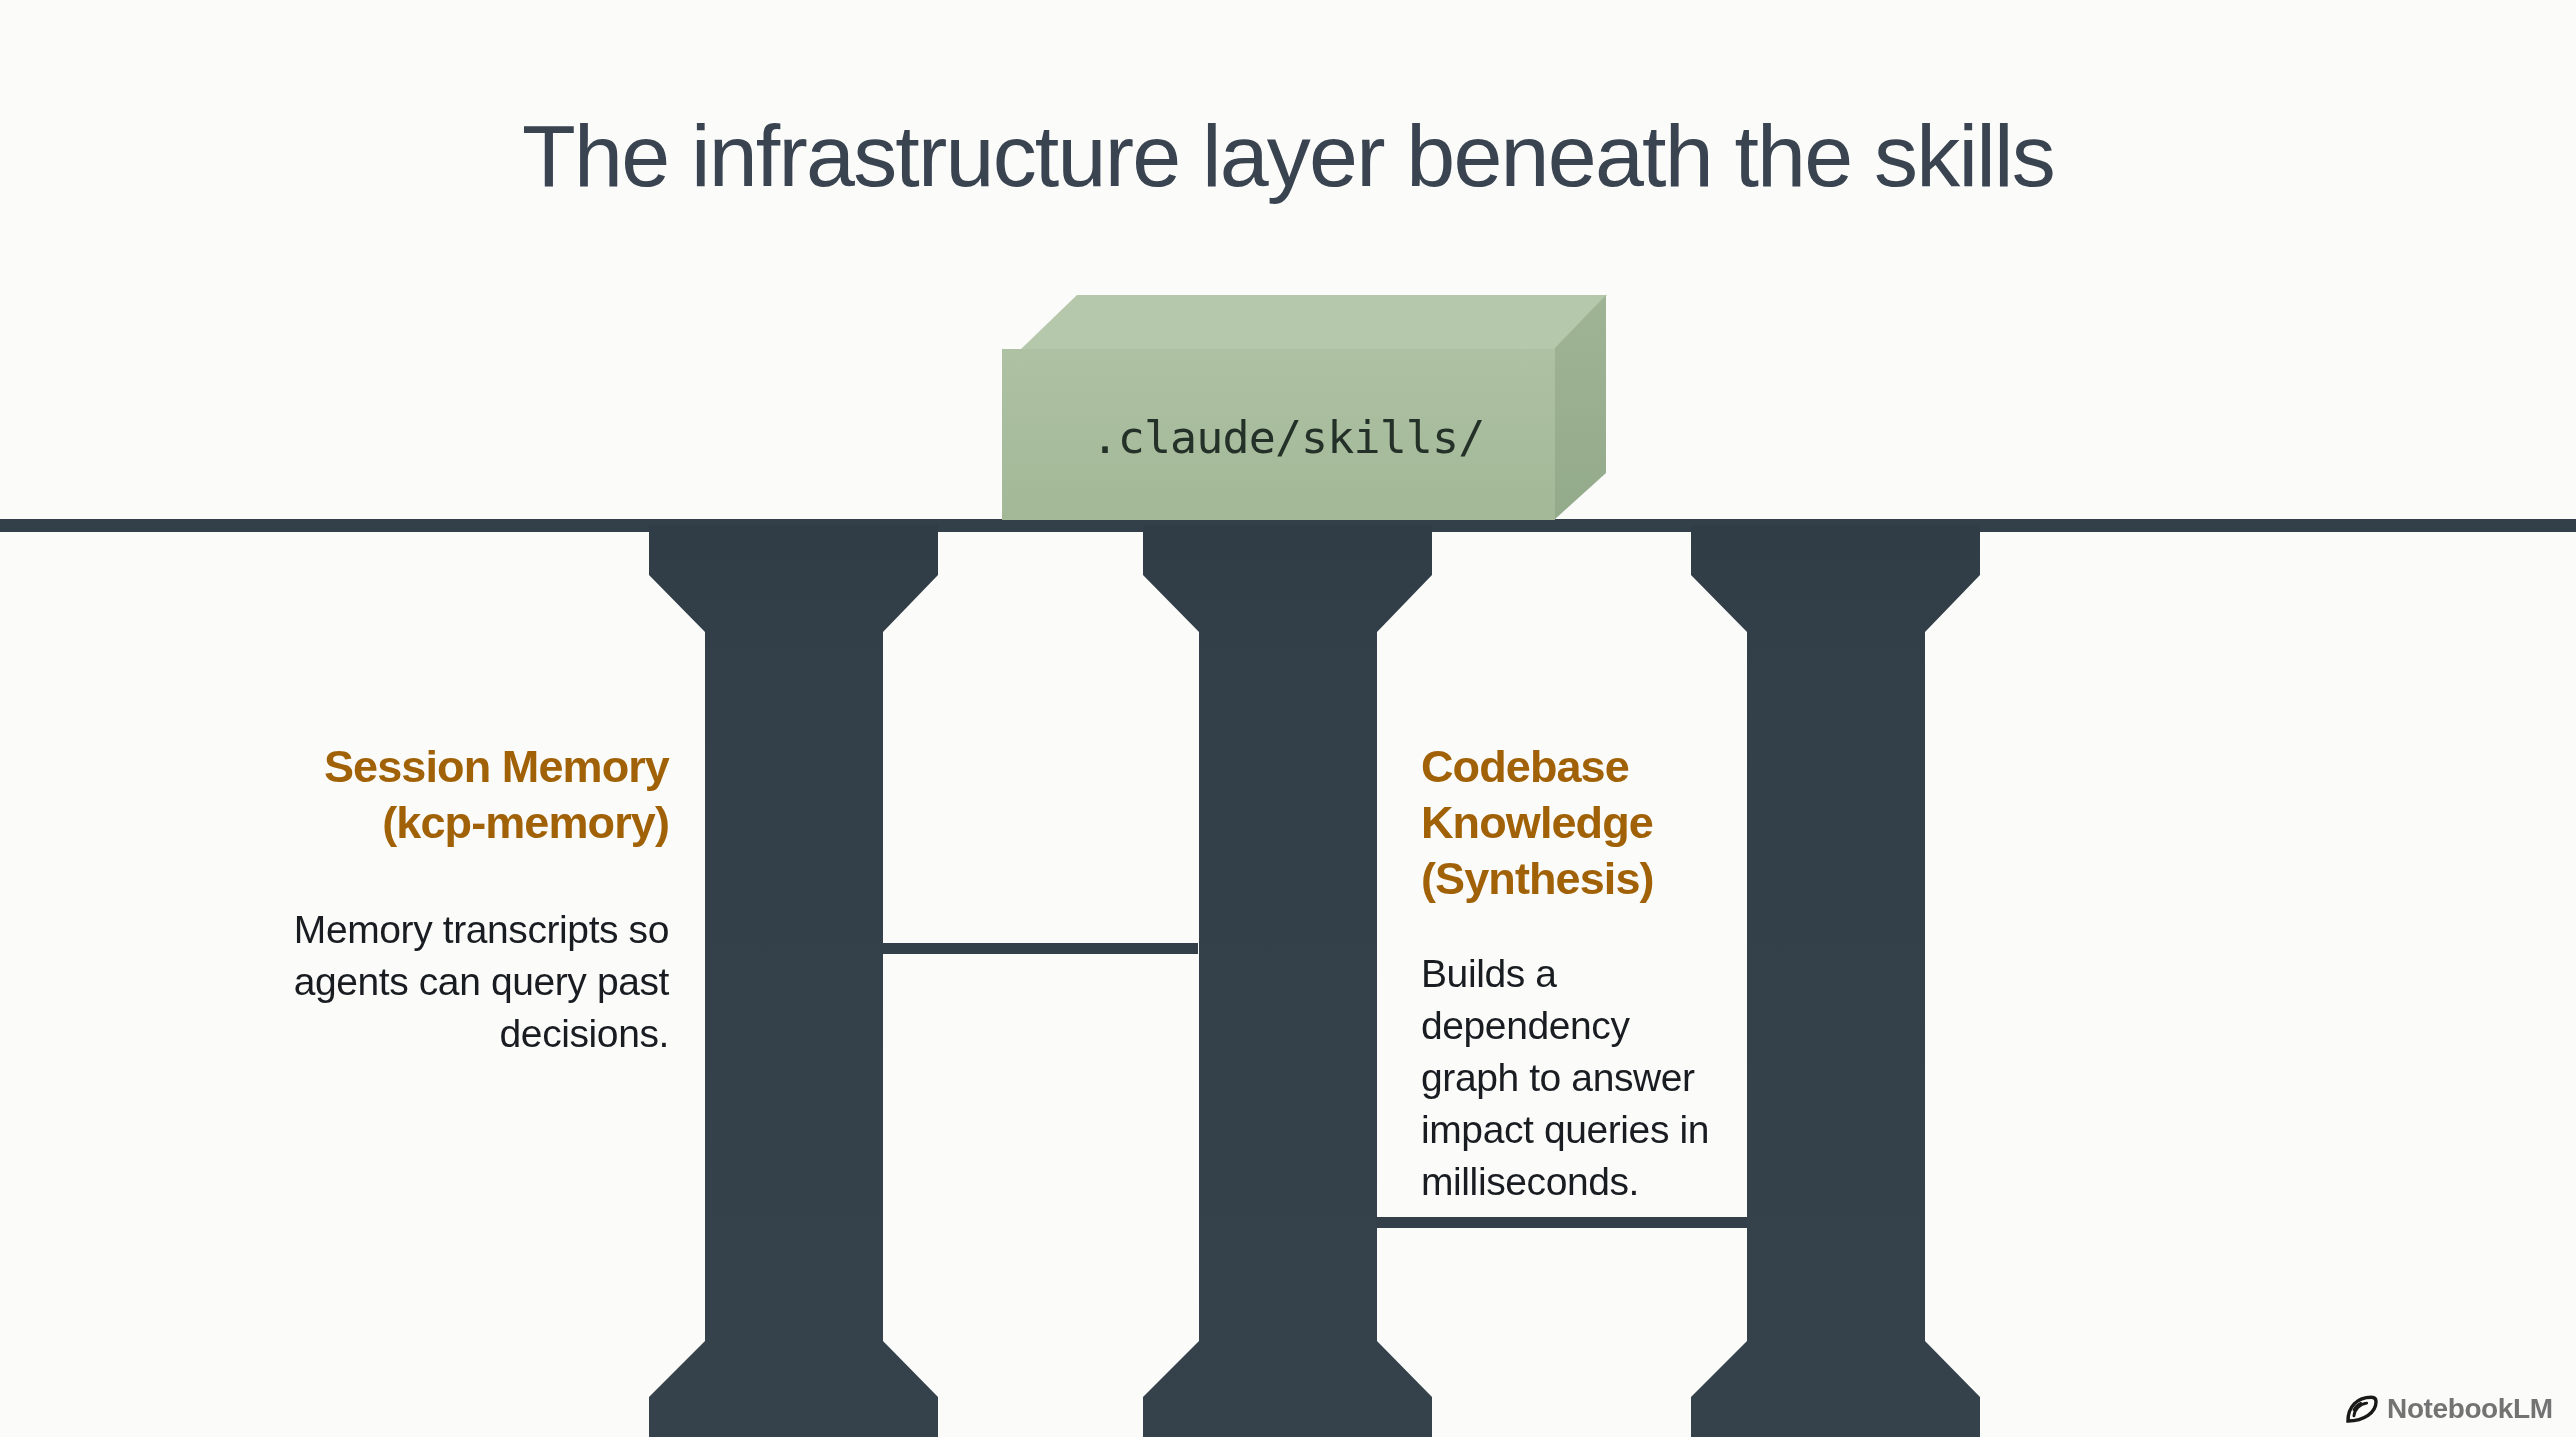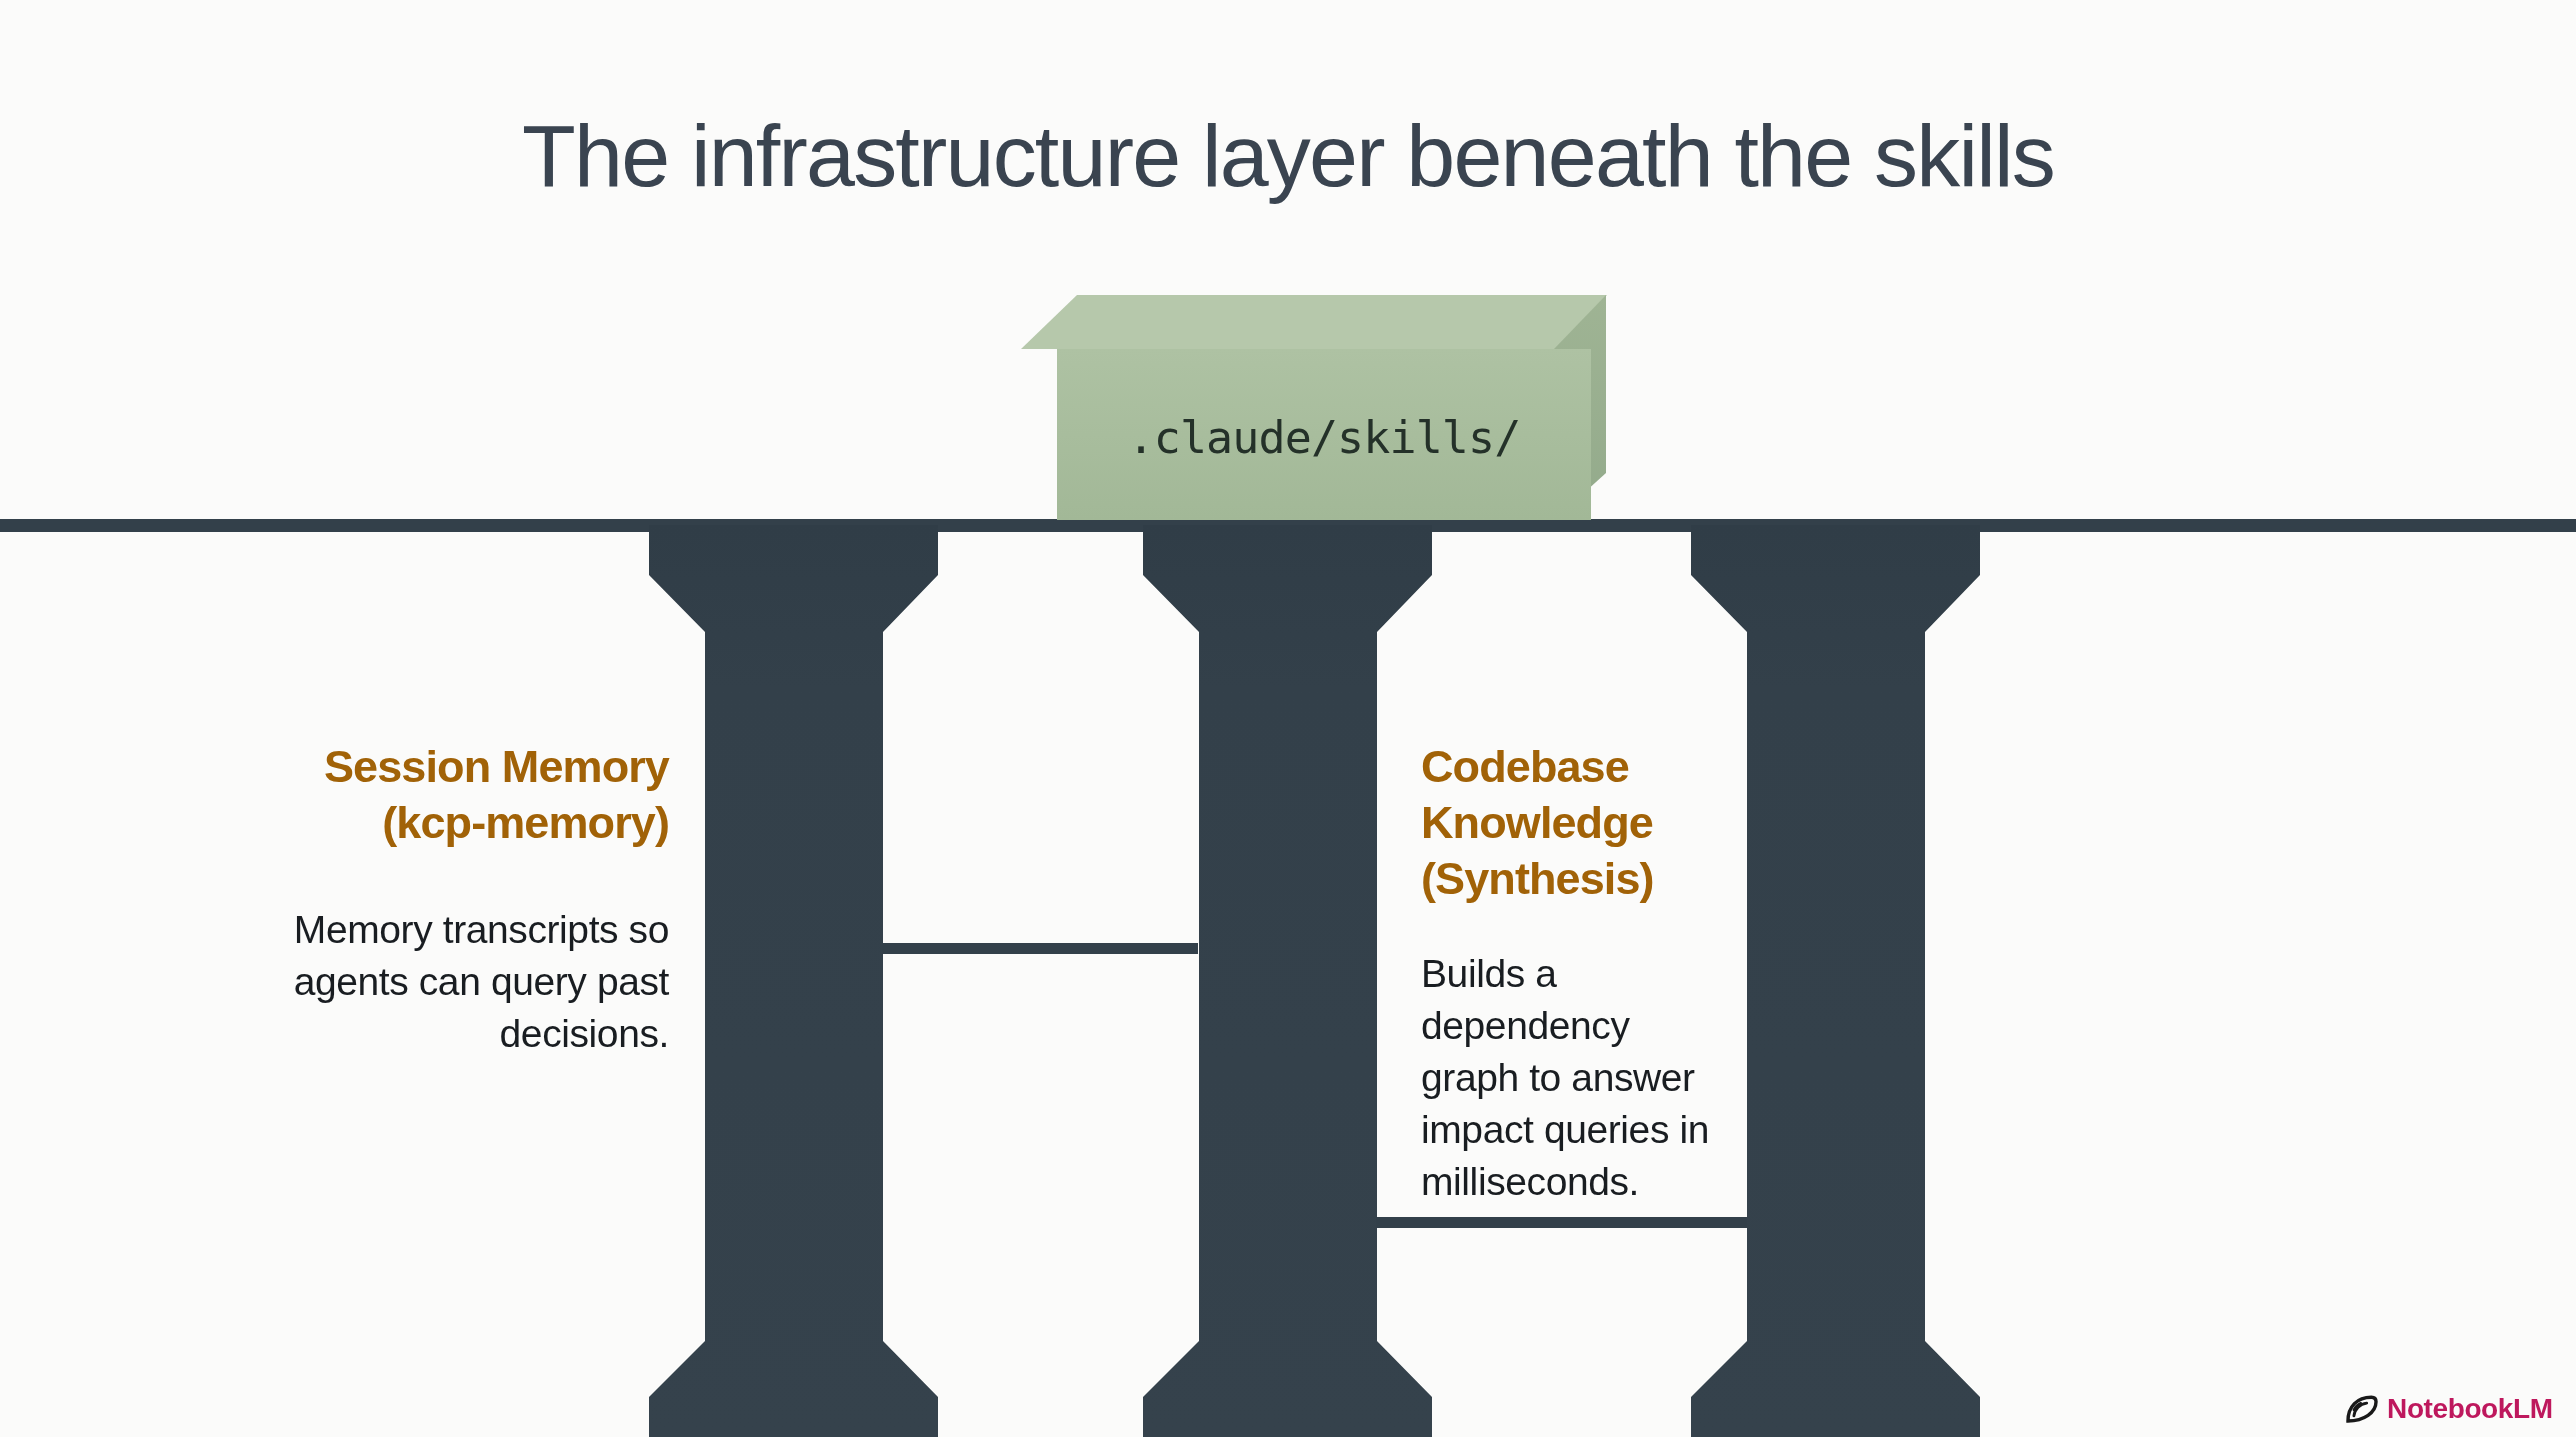--- a/index.html
+++ b/index.html
@@ -41,23 +41,23 @@
     position:absolute;left:1021px;top:295px;width:586px;height:54px;
     background:var(--box-top,#b6c8ab);
     clip-path:polygon(56px 0,586px 0,534px 54px,0 54px);
   }
   .box-side{
     position:absolute;left:1554px;top:295px;width:52px;height:225px;
     background:linear-gradient(180deg,#9fb494 0%,var(--box-side,#93aa8b) 100%);
     clip-path:polygon(52px 0,52px 178px,0 225px,0 54px);
   }
   .box-front{
-    position:absolute;left:1057px;top:349px;width:534px;height:171px;
+    position:absolute;left:1002px;top:349px;width:534px;height:171px;
     background:linear-gradient(180deg,#aec2a3 0%,var(--box-front,#a2b897) 100%);
-    display:flex;align-items:center;justify-content:center;
+    display:flex;align-items:center;justify-content:center;padding-left:19px;
   }
   .box-label{
     font-family:"DejaVu Sans Mono", monospace;
     font-size:45px;font-weight:500;
     color:#243129;padding-top:5.4px;letter-spacing:-0.9px;
   }
   
   .section{position:absolute;white-space:pre-line;color:#15181c;}
   .section .heading{
     font-size:45px;line-height:56px;font-weight:600;
@@ -70,21 +70,21 @@
   .section.sec-memory{right:1907px;top:723px;text-align:right;}
   .section.sec-memory .body{margin-top:37px;}
   .section.sec-synthesis{left:1421px;top:723px;text-align:left;}
   .section.sec-synthesis .body{margin-top:25px;}
   .section.sec-commands{left:1972px;top:723px;text-align:left;}
   .section.sec-commands .body{margin-top:45px;}
   
   .watermark{
     position:absolute;right:23.4px;bottom:12.6px;
     display:flex;align-items:center;gap:8px;
-    color:#be185d;
+    color:#737373;
   }
   .watermark .wm-label{
     font-size:28px;font-weight:600;letter-spacing:-0.4px;
   }
   .watermark svg{display:block;}
 </style>
 </head>
 <body>
 
 <div class="stage" style="--background: #fbfbfa; --title: #3a4450; --pillar: #33404a; --box-front: #a2b897; --box-top: #b6c8ab; --box-side: #93aa8b;">

